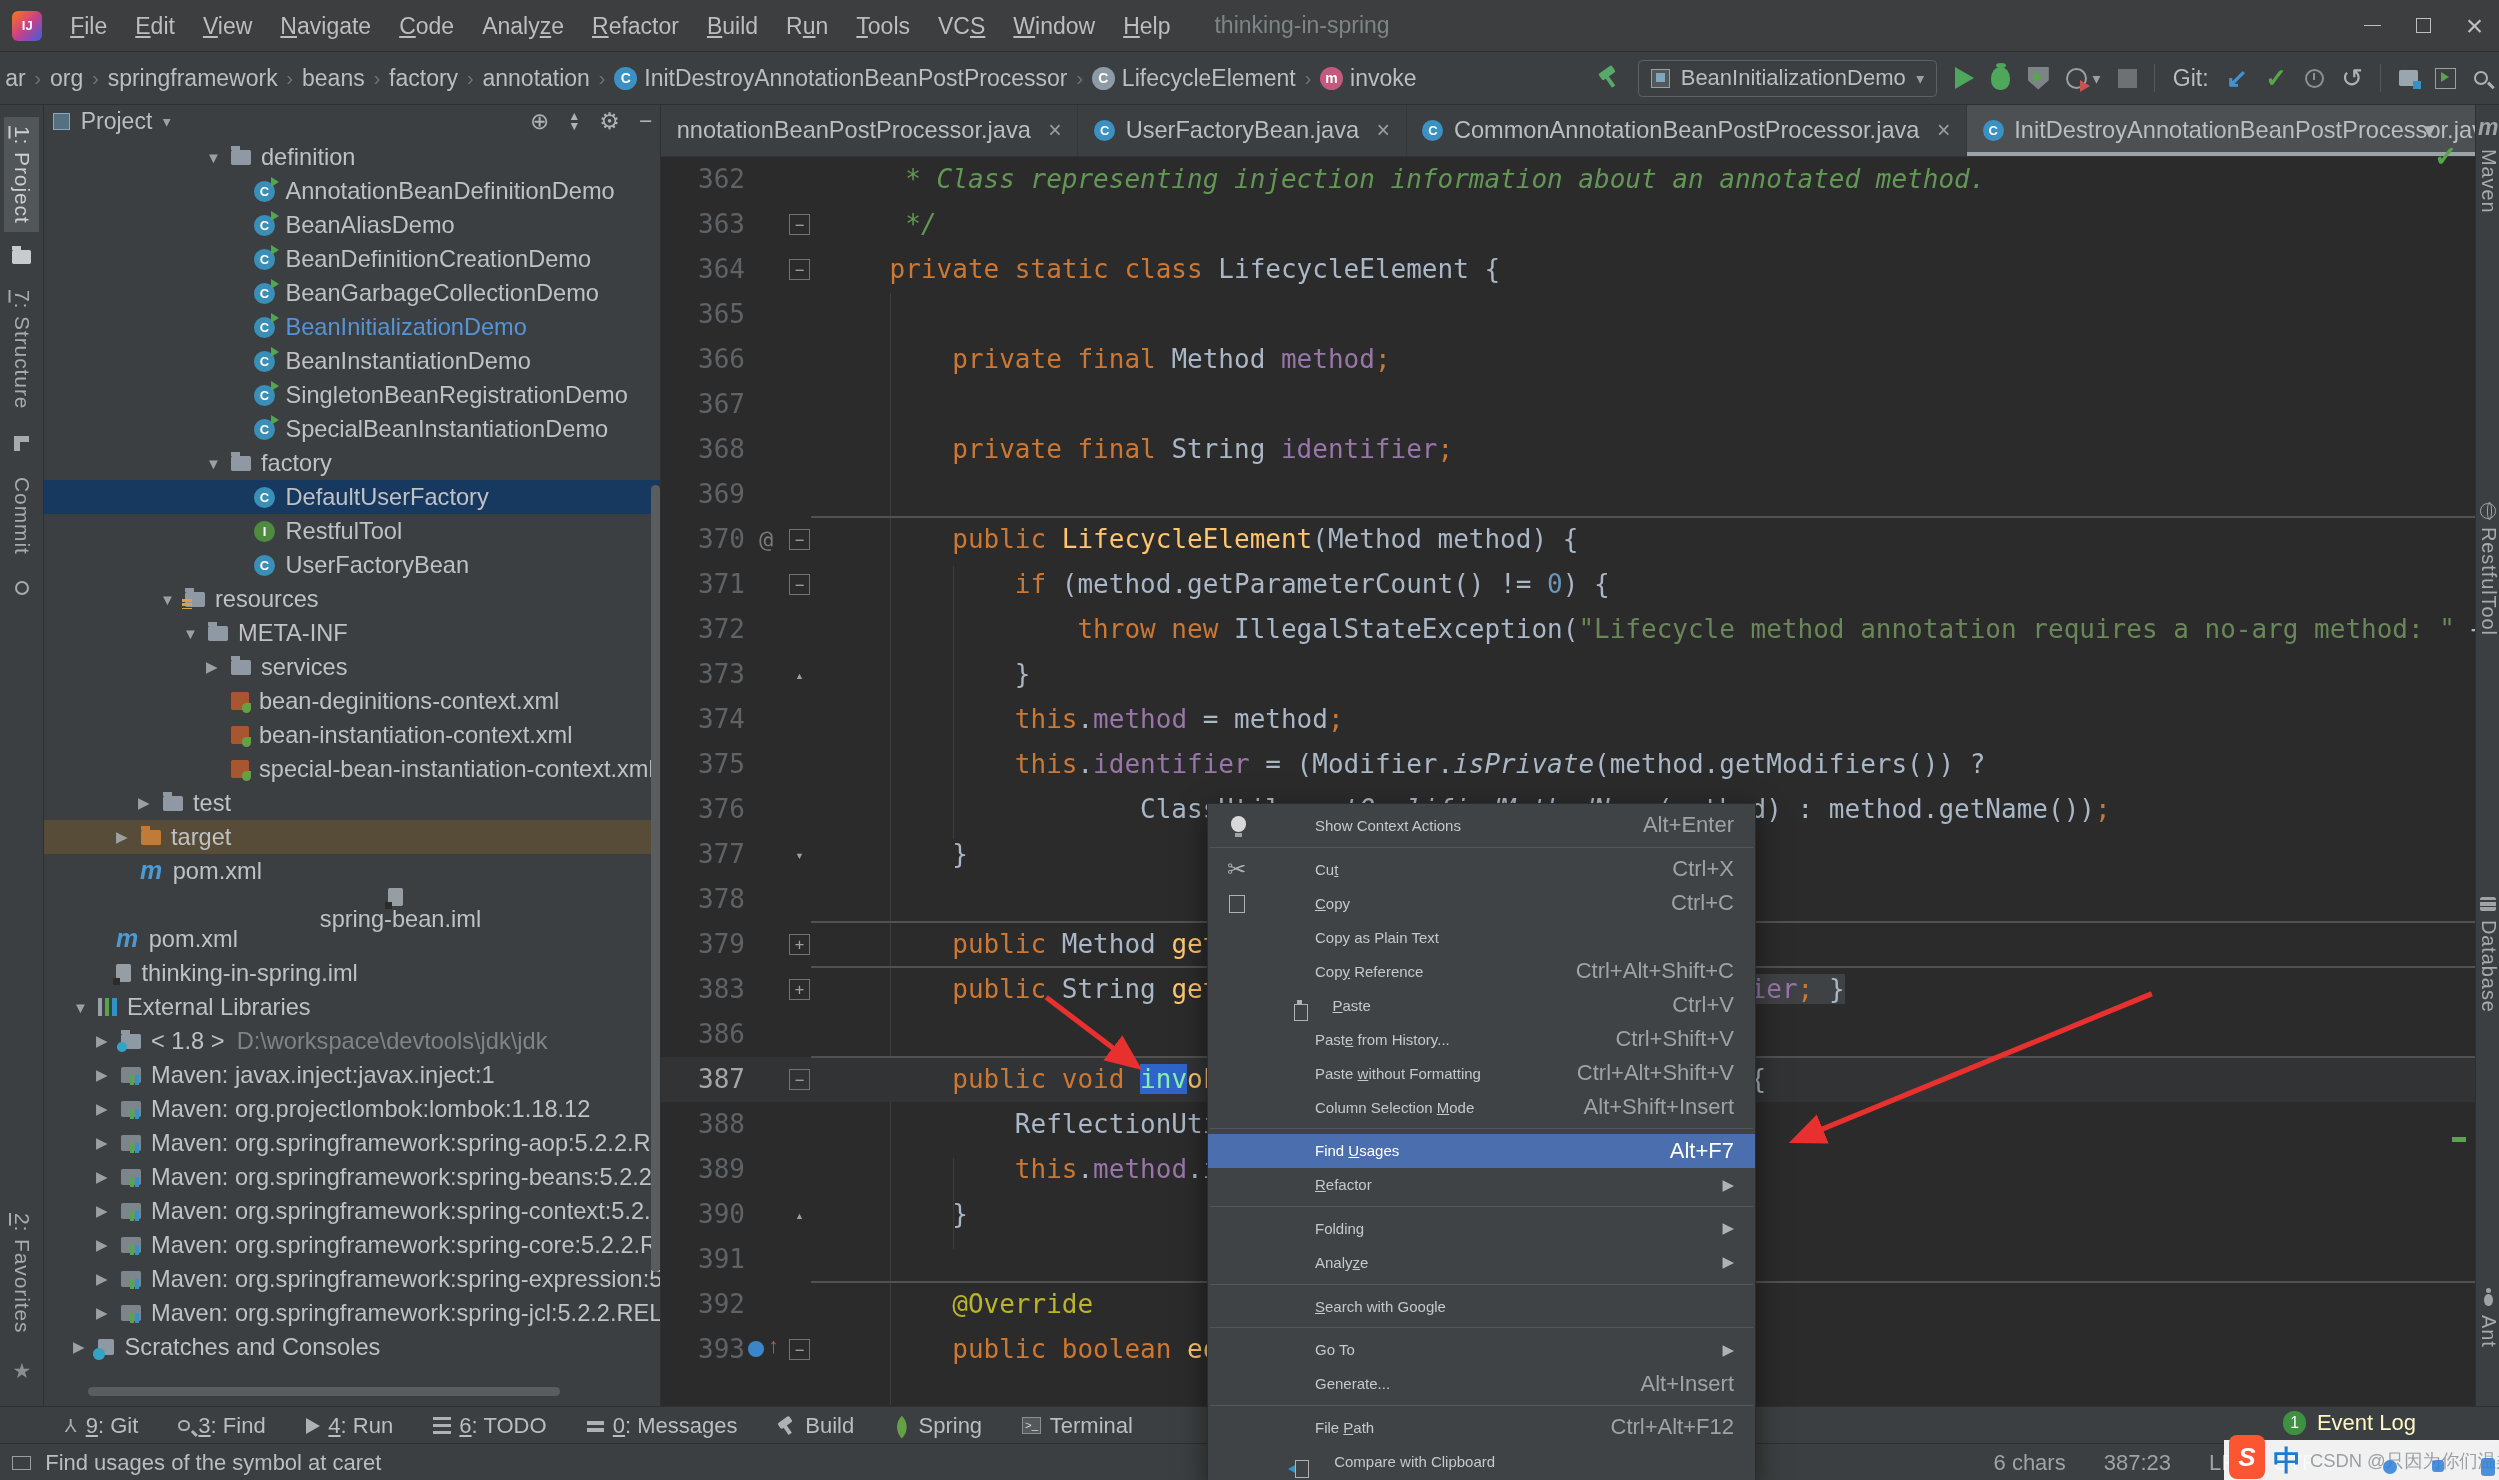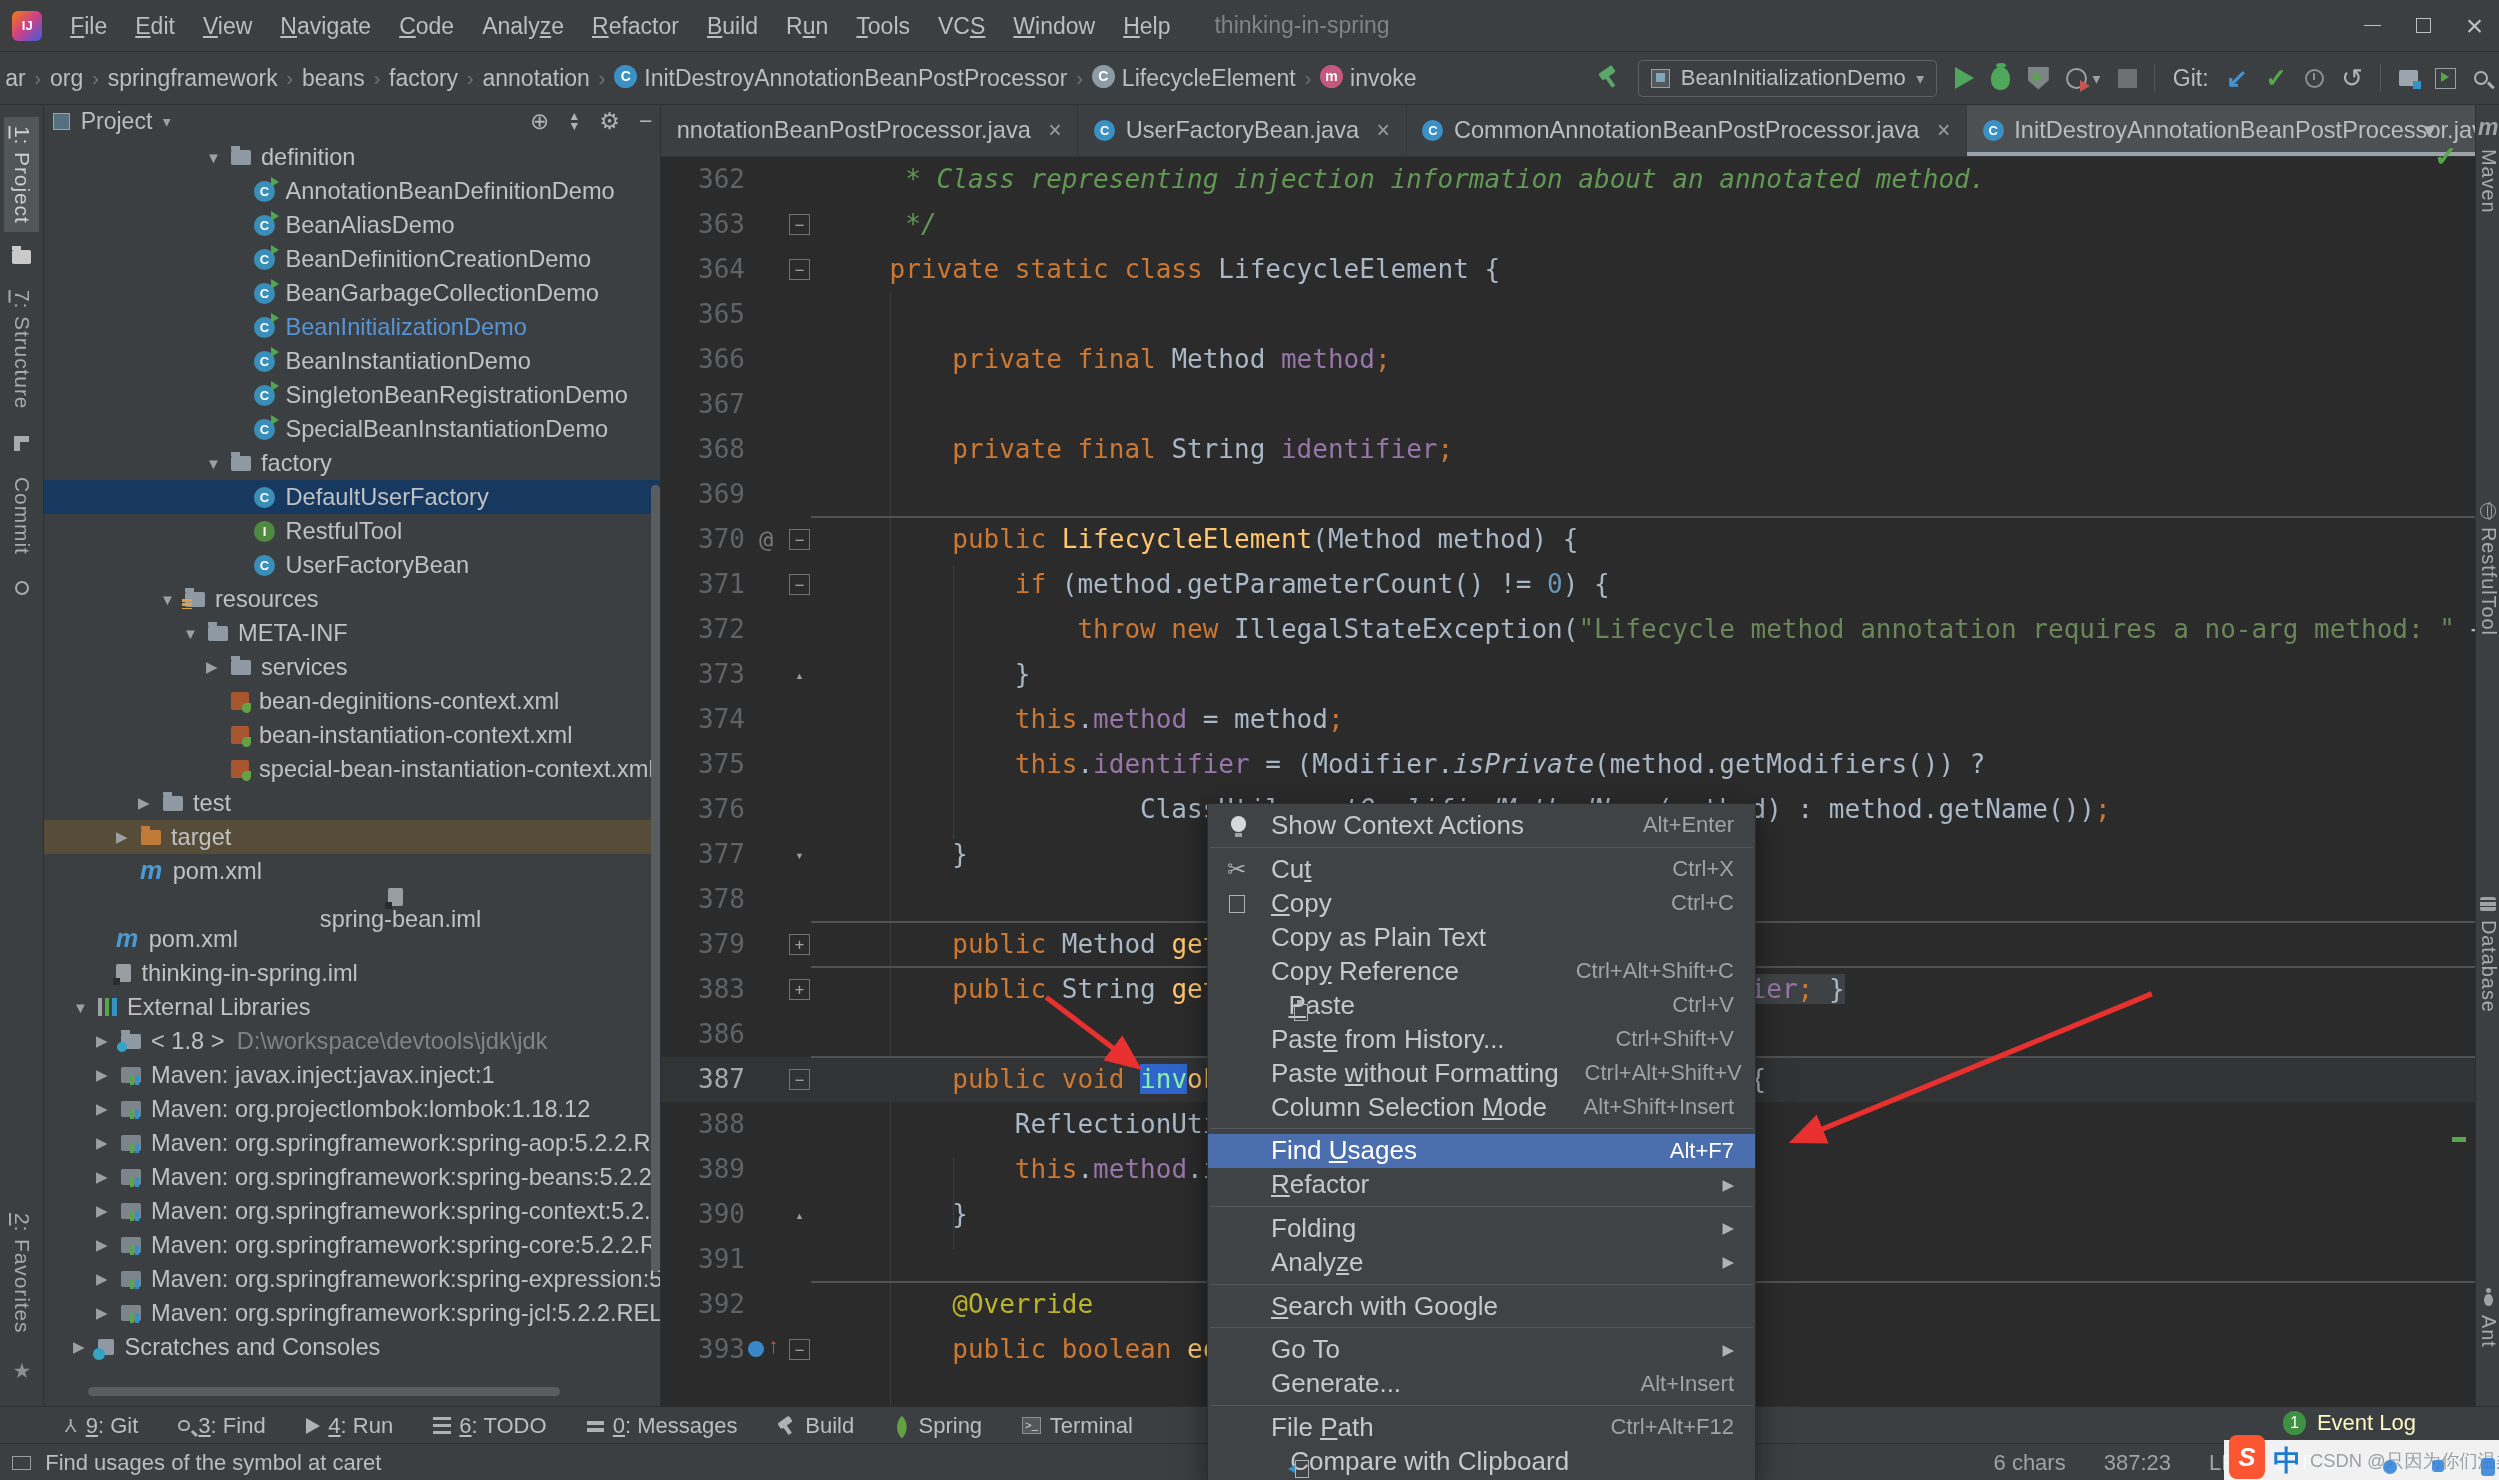--- a/index.html
+++ b/index.html
@@ -19,21 +19,21 @@
   #win-controls { margin-left:auto; display:flex; }
   .wbtn { width:51px; height:52px; display:flex; align-items:center; justify-content:center; color:#BDBFC1; }
   .wmin { width:17.5px; height:1.7px; background:#BDBFC1; }
   .wmax { width:15.7px; height:15.7px; border:1.7px solid #BDBFC1; }
   .wclose { font-size:30px; line-height:30px; }
 
   
   #toolbar { position:absolute; left:0; top:52px; width:2500px; height:53px; background:#3C3F41;
              border-bottom:0.9px solid #2D2F30; display:flex; align-items:center; }
   #breadcrumbs { display:flex; align-items:center; padding-left:5.2px; font-size:23px; color:#BBBDBF; white-space:nowrap; }
-  .crumb { display:flex; gap:7px; }
+  .crumb { display:flex; align-items:center; gap:7px; }
   .crumb-sep { color:#6E7375; margin:0 8.7px; font-size:21px; }
   .bicon { width:23px; height:23px; border-radius:50%; color:#fff; font-size:14px; font-weight:bold;
            display:flex; align-items:center; justify-content:center; }
   .bic-cB { background:#3B91C4; } .bic-cG { background:#8C9BA5; } .bic-mP { background:#C4597E; }
   #run-cluster { margin-left:auto; display:flex; align-items:center; gap:17.5px; padding-right:12.2px; }
   .hammer { width:23px; height:23px; position:relative; }
   .hammer:before { content:""; position:absolute; left:1.7px; top:2.6px; width:15.7px; height:7.9px; background:#59A869; border-radius:1.7px; transform:rotate(-35deg); }
   .hammer:after { content:""; position:absolute; left:10.5px; top:8.7px; width:3.5px; height:13px; background:#59A869; transform:rotate(-35deg); }
   #run-config { height:37px; border:0.9px solid #5E6162; border-radius:4.4px; display:flex; align-items:center;
                 gap:10.5px; padding:0 12.2px; color:#BBBDBF; font-size:22px; }
@@ -157,21 +157,21 @@
   .ri-globe { width:15.7px; height:15.7px; border:1.7px solid #9FA3A5; border-radius:50%; position:relative; }
   .ri-globe:after { content:""; position:absolute; left:5.2px; top:-1.7px; width:3.5px; height:15.7px; border:1.7px solid #9FA3A5; border-radius:50%; }
   .ri-db { width:15.7px; height:14px; background:repeating-linear-gradient(#9FA3A5 0 3.5px,transparent 3.5px 5.2px); border-radius:2.6px; }
   .ri-ant { width:8.7px; height:12.2px; background:#9FA3A5; border-radius:50%; position:relative; }
   .ri-ant:after { content:""; position:absolute; top:-6.1px; left:1.7px; width:5.2px; height:5.2px; background:#9FA3A5; border-radius:50%; }
 
   
   #cmenu { position:absolute; left:1207px; top:803px; width:549px; background:#3F4345; border:0.9px solid #2B2D2E;
            box-shadow:0 8.7px 26px rgba(0,0,0,.5); z-index:50; padding:4.4px 0; }
   .mrow { height:34px; display:flex; align-items:center; padding:0 21px 0 63px; position:relative; }
-  .mrow .mlab { font-size:26px; color:#C6C8CA; flex:1; white-space:nowrap; }
+  .mrow .mlab { font-size:15px; color:#C6C8CA; flex:1; white-space:nowrap;margin-left:44px; }
   .mrow .msc { font-size:22px; color:#9FA3A6; margin-left:26px; }
   .mrow .msub { color:#AFB1B3; font-size:15px; margin-left:26px; }
   .mrow.hl { background:#4B6EAF; }
   .mrow.hl .mlab,.mrow.hl .msc { color:#FFFFFF; }
   .msep { height:0.9px; background:#55585A; margin:4.4px 1.7px; }
   .mic { position:absolute; left:19px; top:6.1px; width:23px; height:23px; color:#AFB1B3; }
   .mi-bulb { border-radius:50%; background:#D6D8DA; width:15.7px; height:15.7px; margin:1.7px 3.5px; }
   .mi-bulb:after { content:""; display:block; position:relative; top:16.6px; left:4.4px; width:7px; height:4.4px; background:#9FA3A6; }
   .mi-cut { font-size:23px; line-height:23px; }
   .mi-copy { width:14px; height:16.6px; border:1.7px solid #AFB1B3; margin:2.6px 0 0 2.6px; }

